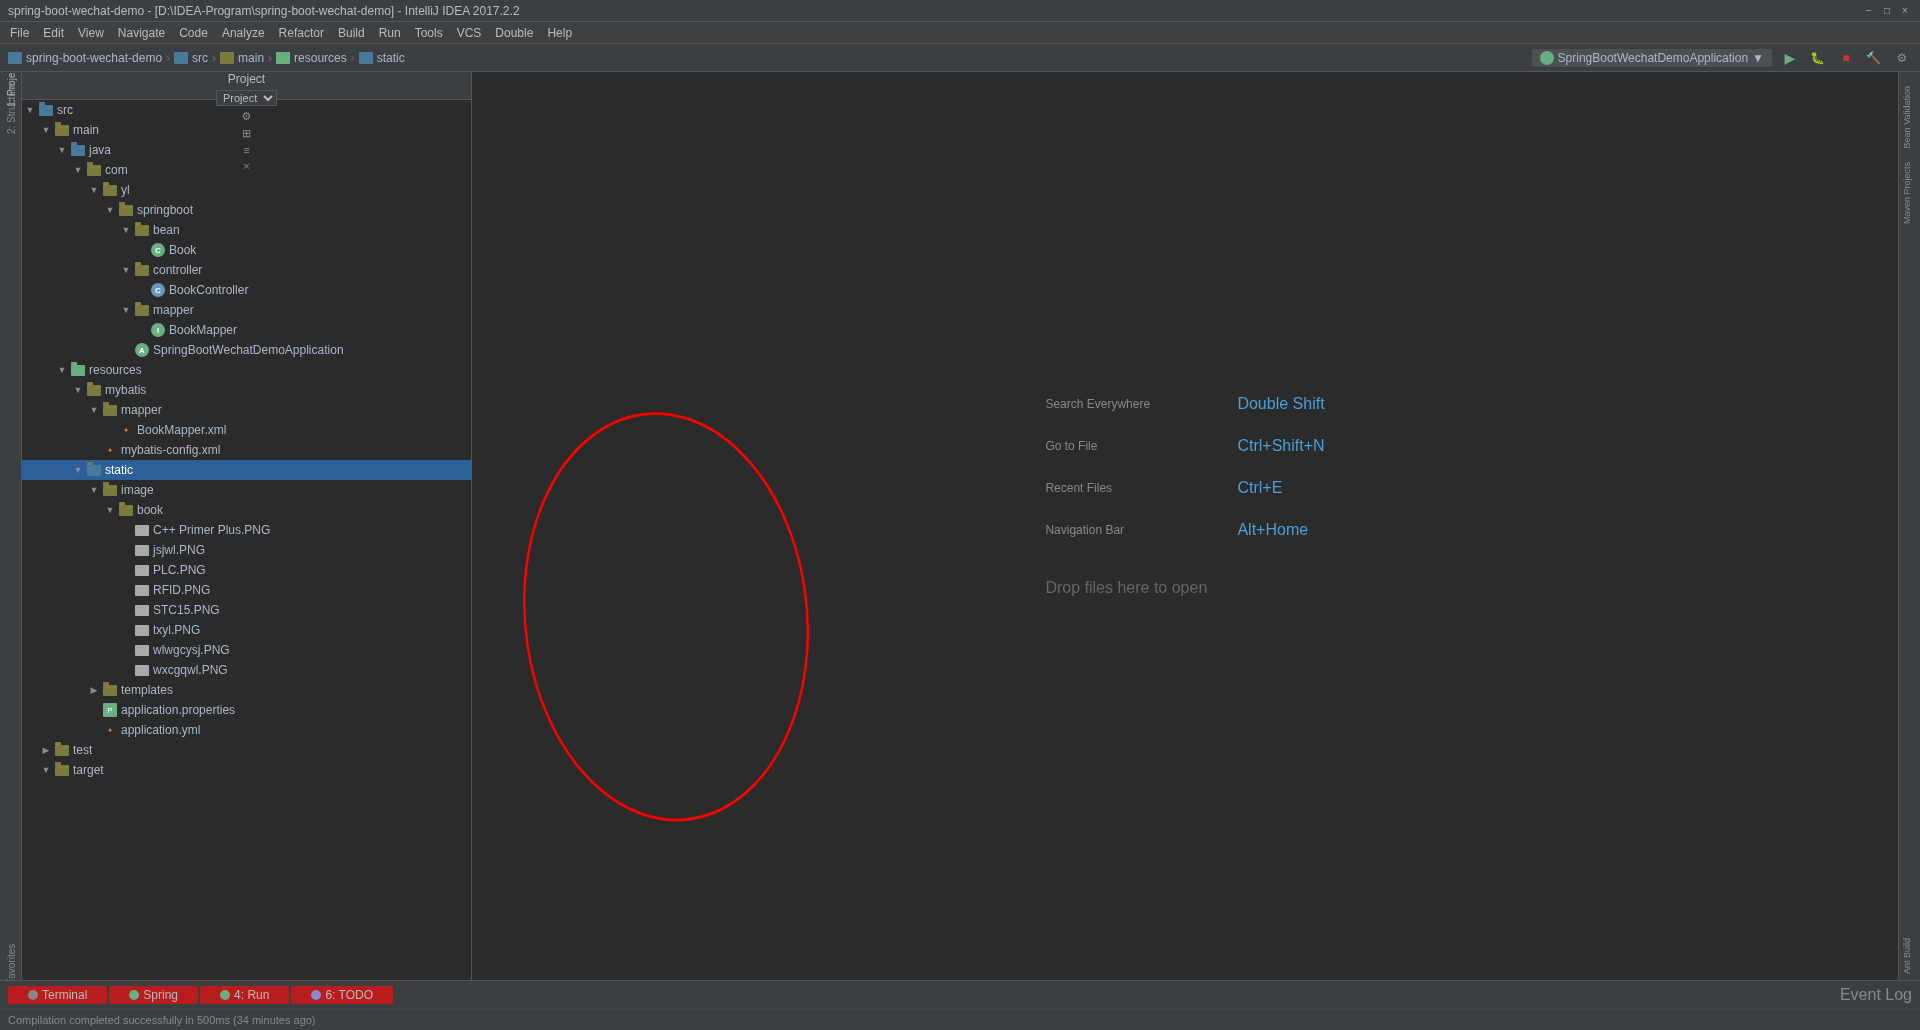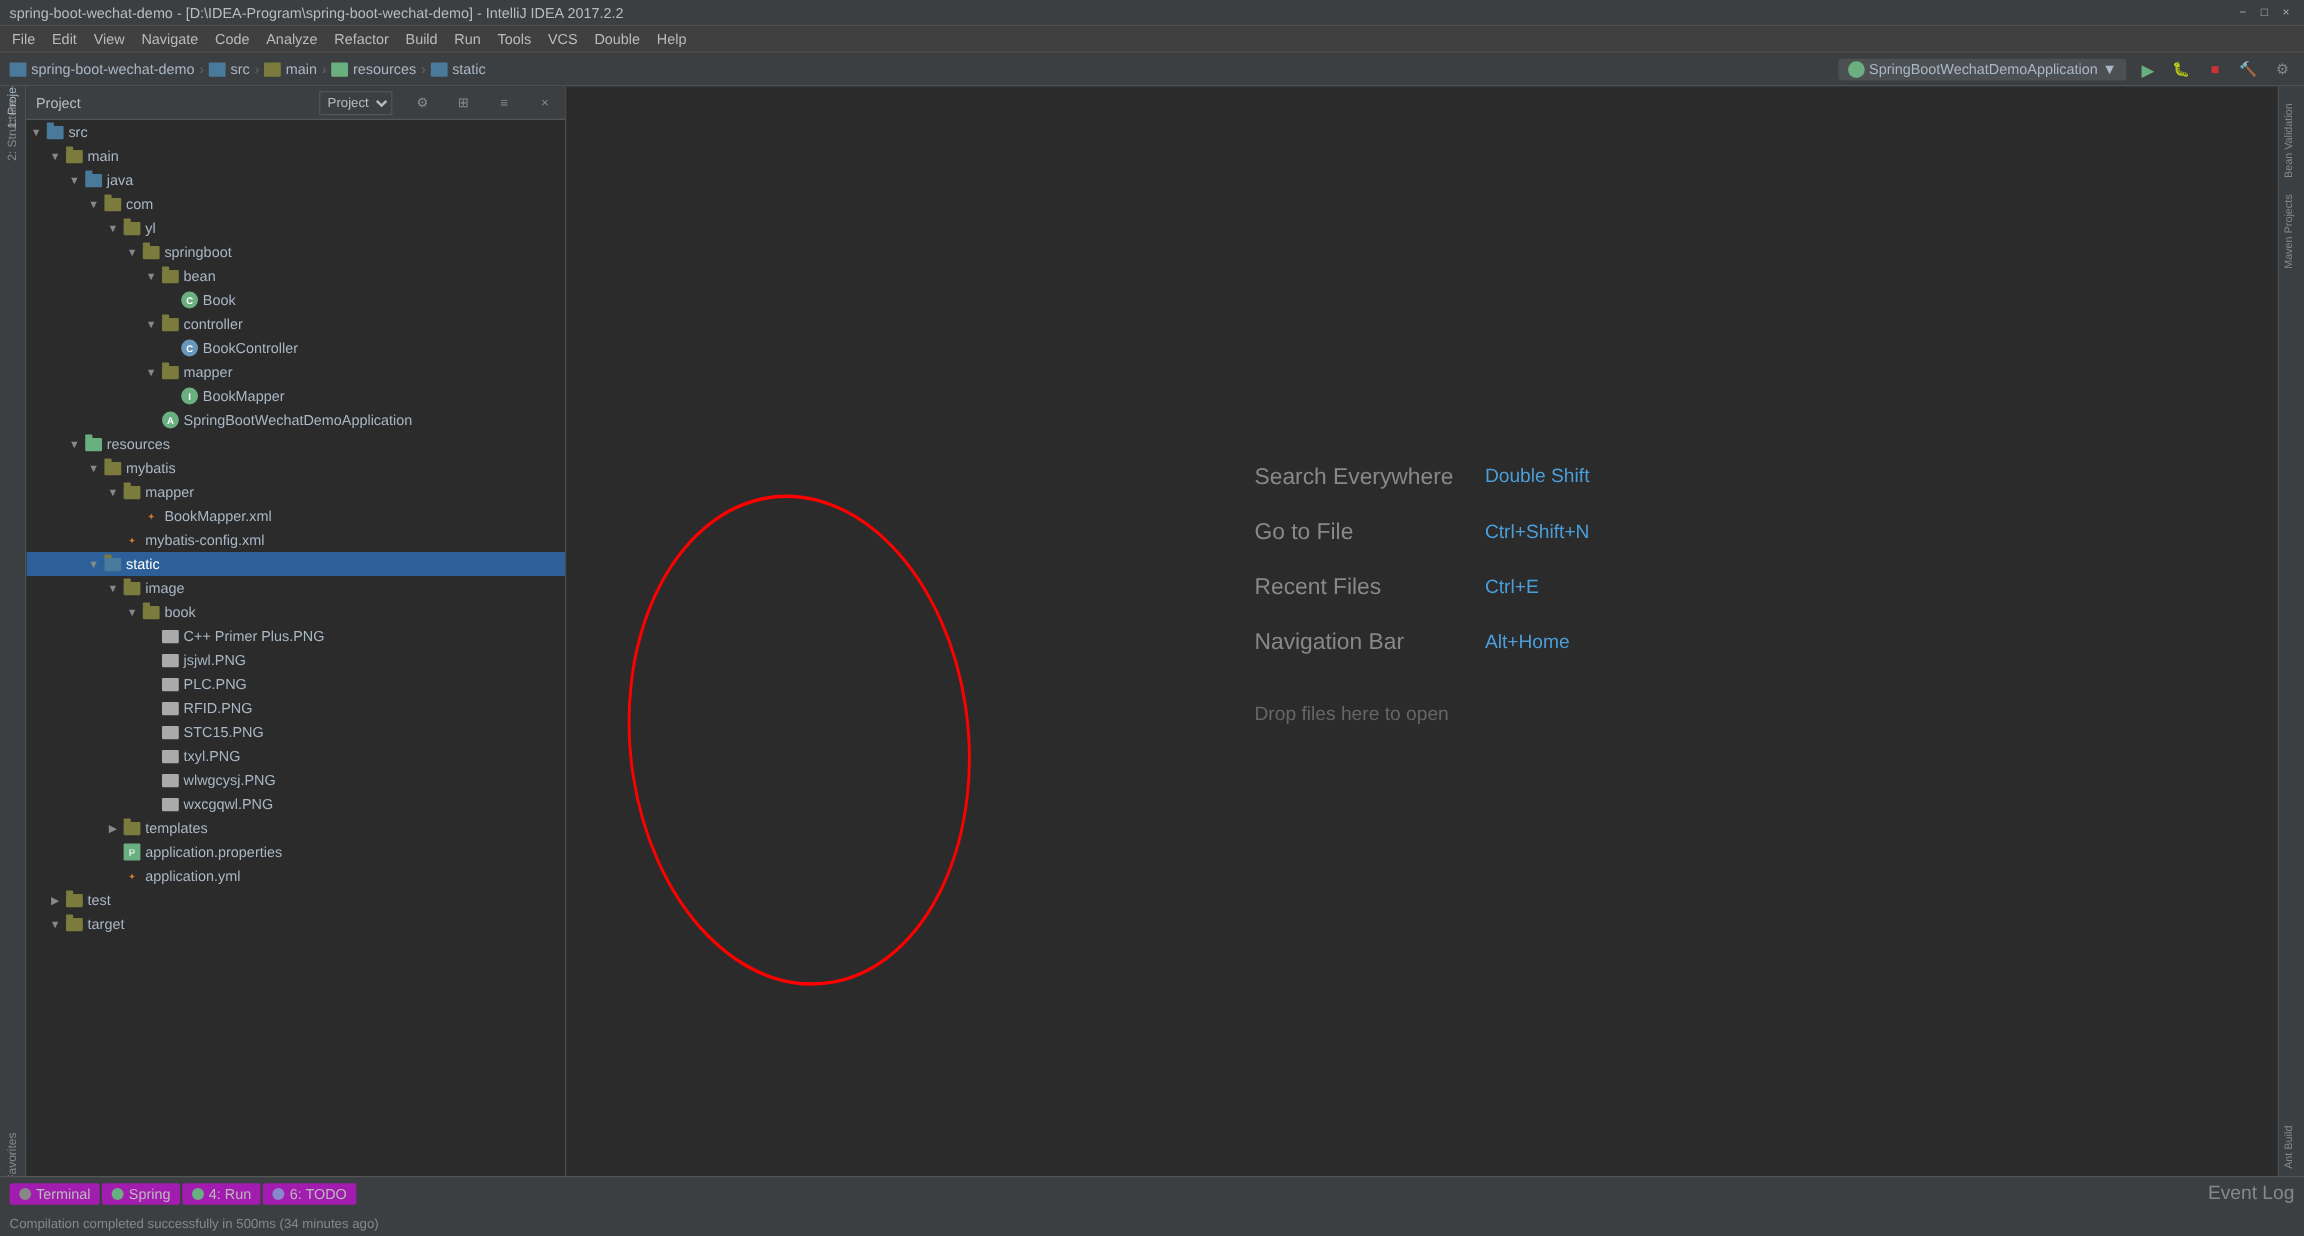--- a/index.html
+++ b/index.html
@@ -168,21 +168,22 @@
       border-right: 1px solid #555;
       flex-shrink: 0;
     }
     #project-panel-header {
       background: #3c3f41;
       height: 28px;
       display: flex;
       align-items: center;
       padding: 0 8px;
       border-bottom: 1px solid #555;
-      gap: 16px;
+      gap: 4px;
+      flex-direction: column;
     }
     .panel-title {
       font-size: 12px;
       color: #bbb;
       flex: 1;
     }
     .panel-toolbar-btn {
       width: 18px;
       height: 18px;
       display: flex;
@@ -346,21 +347,21 @@
       gap: 24px;
       margin-top: -60px;
     }
 
     .shortcut-row {
       display: flex;
       align-items: center;
       gap: 12px;
     }
     .shortcut-label {
-      font-size: 19px;
+      font-size: 12px;
       color: #888;
       min-width: 180px;
     }
     .shortcut-key {
       font-size: 16px;
       color: #4a9eda;
     }
 
     .drop-files-text {
       font-size: 16px;
@@ -398,25 +399,25 @@
       align-items: center;
       padding: 0 8px;
       border-top: 1px solid #555;
       flex-shrink: 0;
       gap: 2px;
     }
     .bottom-tab {
       display: flex;
       align-items: center;
       gap: 4px;
-      padding: 2px 8px;
+      padding: 2px 20px;
       font-size: 12px;
       color: #bbb;
       cursor: pointer;
-      background: #a21caf;
+      background: #b91c1c;
       border-radius: 2px;
     }
     .bottom-tab-dot {
       width: 10px;
       height: 10px;
       border-radius: 50%;
       display: inline-block;
     }
     .bottom-tab-dot.terminal { background: #888; }
     .bottom-tab-dot.spring { background: #6aaf80; }

